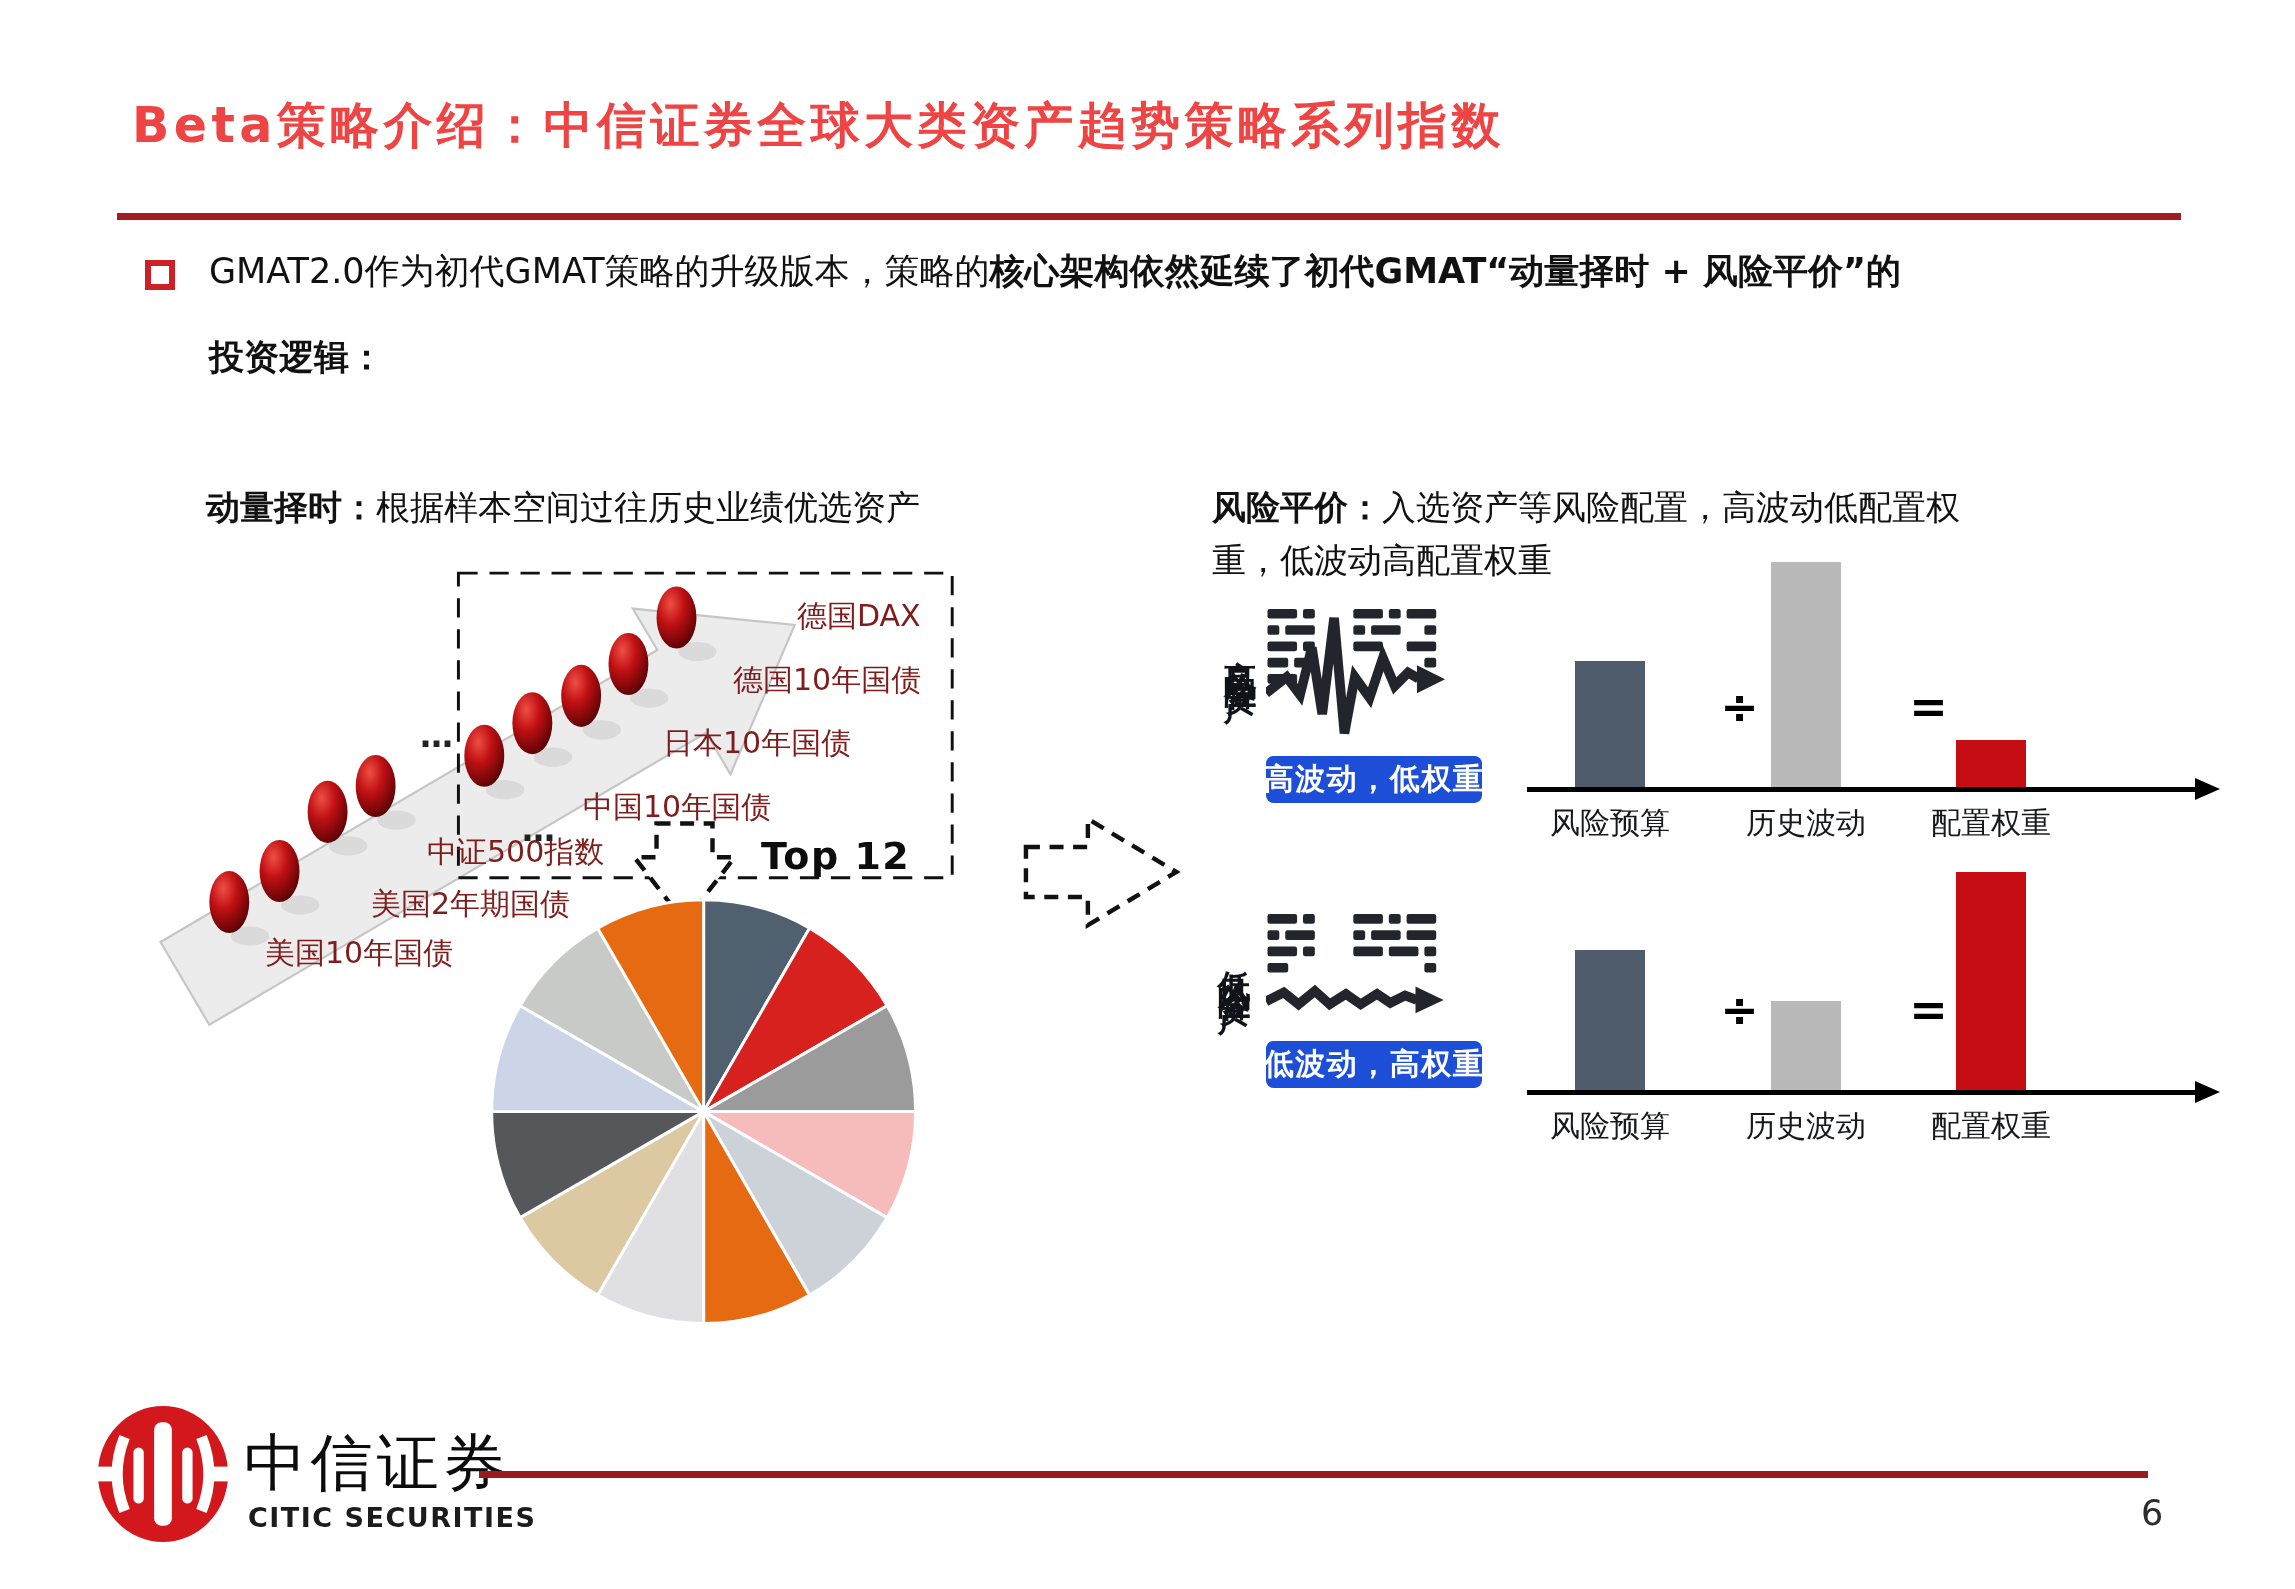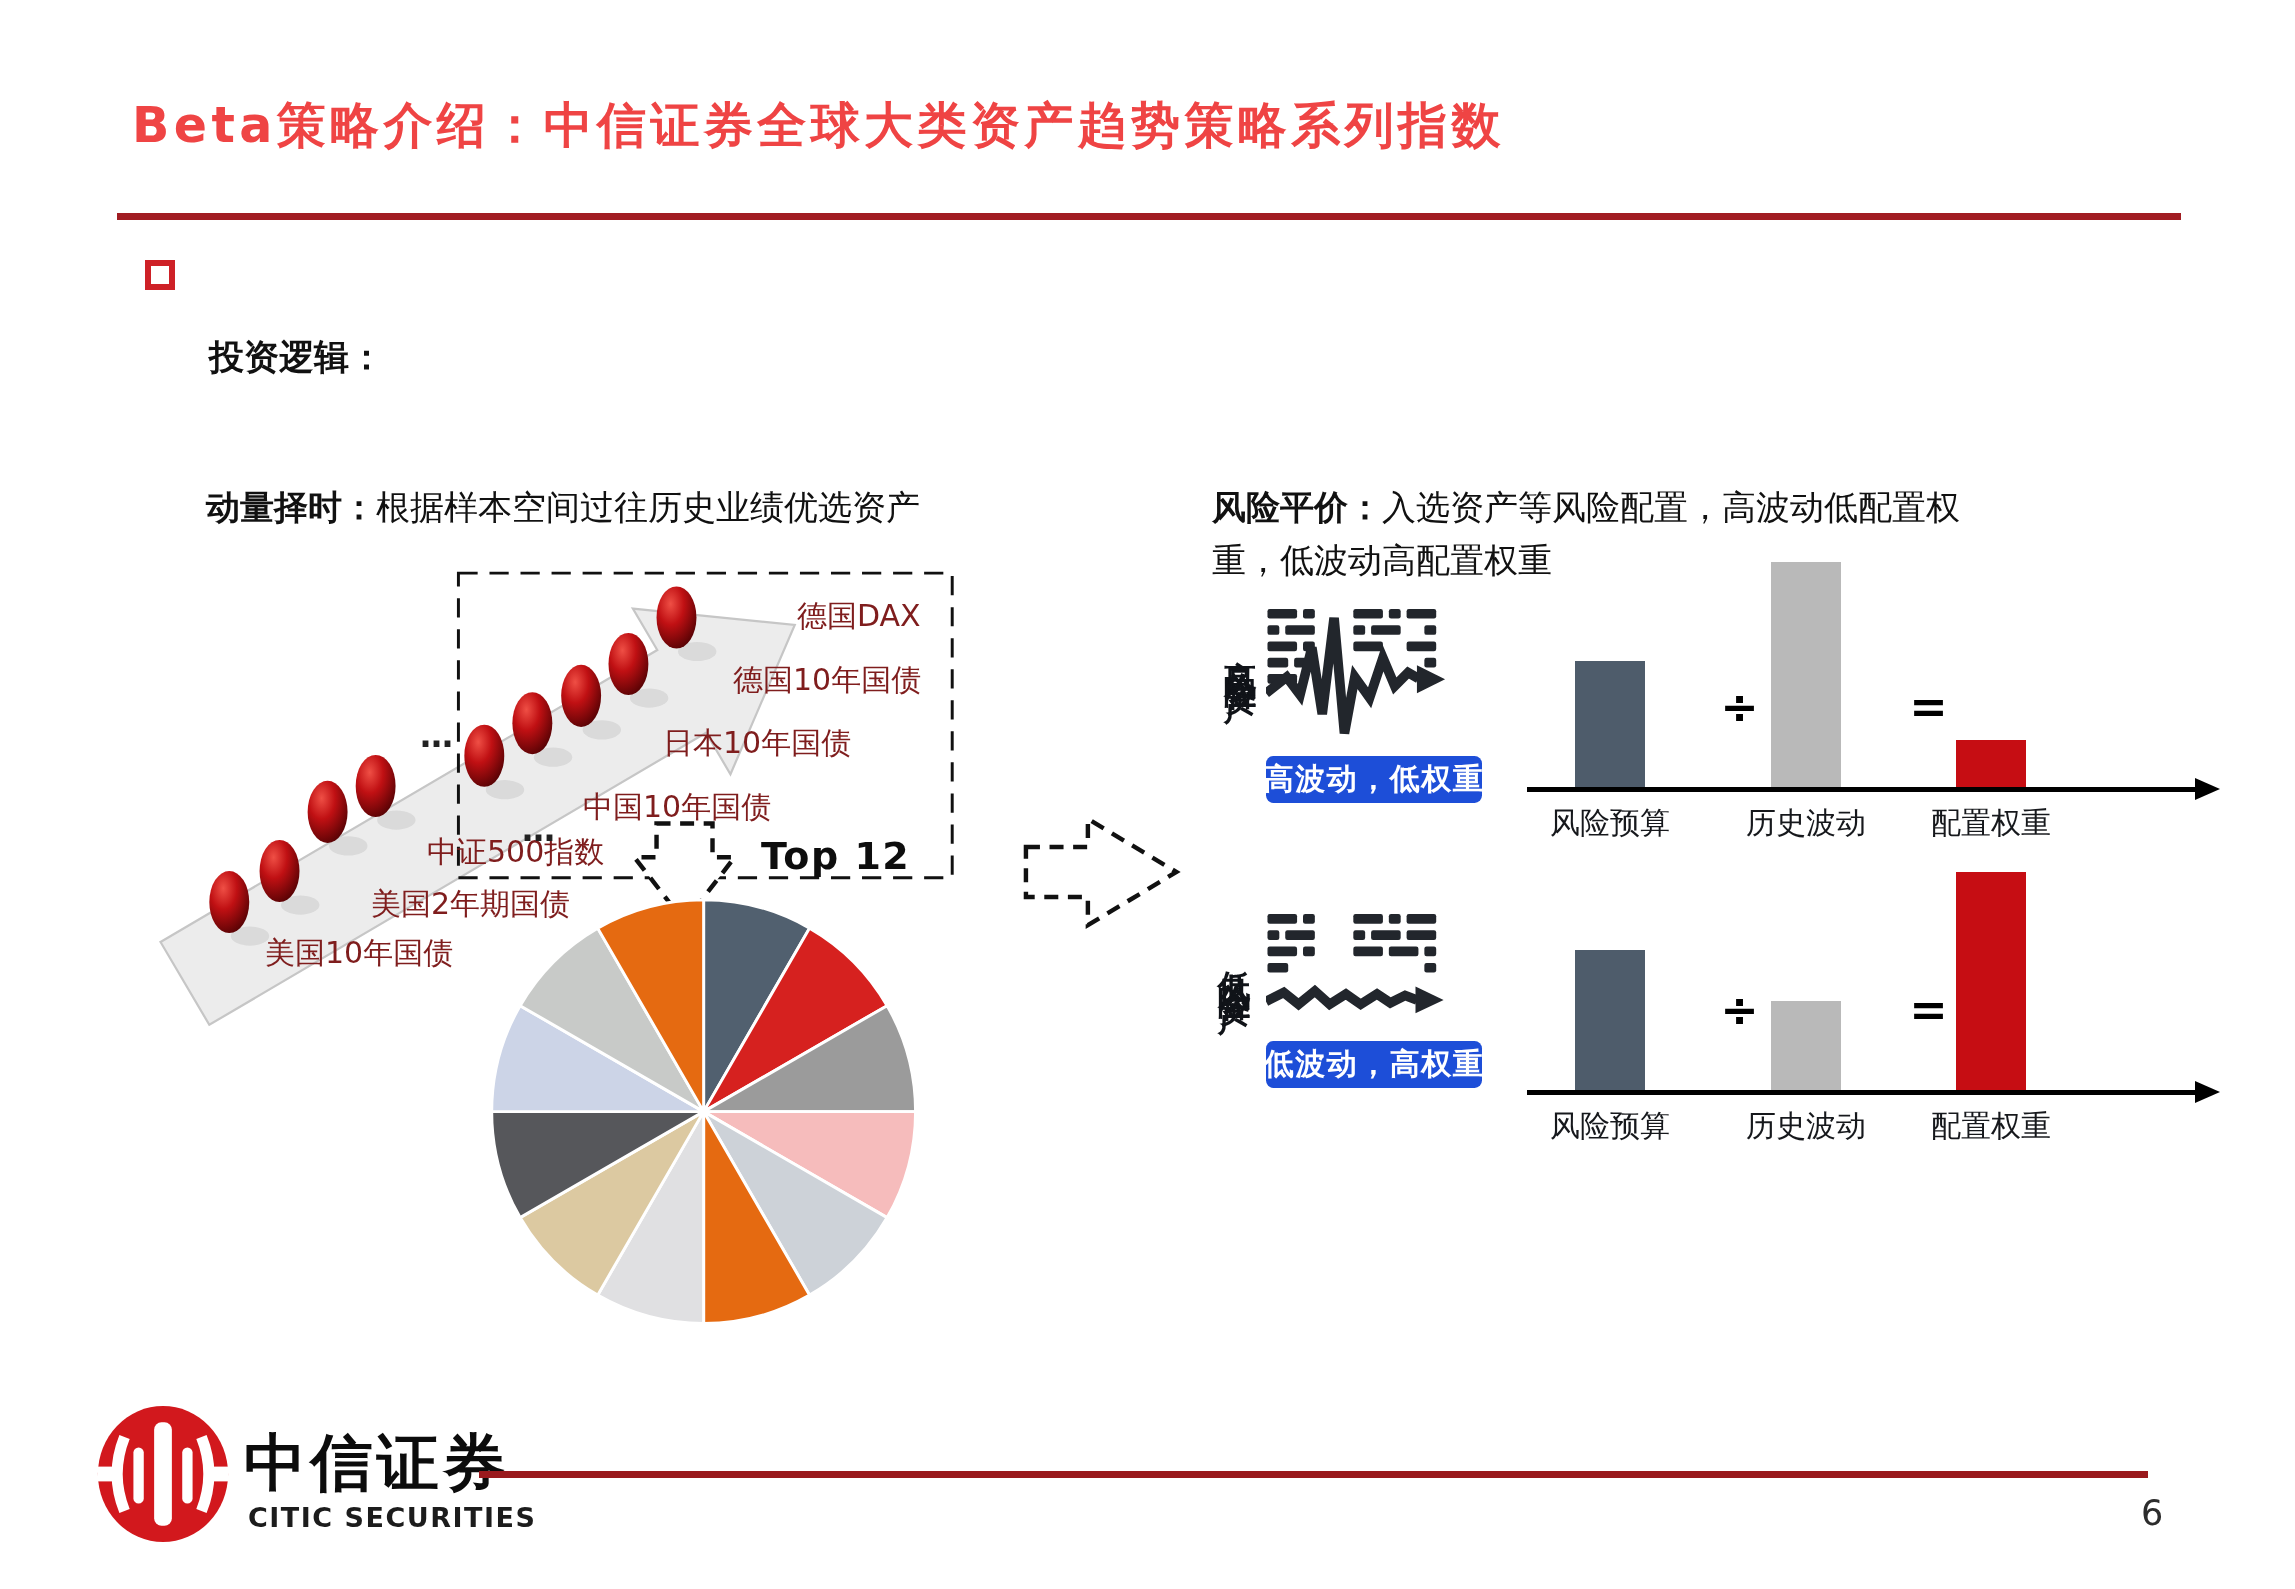--- a/index.html
+++ b/index.html
@@ -20,34 +20,37 @@
   .vlabel{writing-mode:vertical-rl;text-orientation:upright;font-size:33px;font-weight:bold;color:#101318;letter-spacing:7.4px;}
   .risk-tag{width:216px;height:47px;background:#1d4ed8;color:#ffffff;font-size:30px;font-weight:bold;
             display:flex;align-items:center;justify-content:center;border-radius:7.4px;letter-spacing:1.5px;white-space:nowrap;}
   .barchart{width:725px;height:245px;}
   .axis-line{position:absolute;left:0;bottom:0;width:669px;height:5.2px;background:#000;}
   .axis-arrow{position:absolute;left:668px;bottom:-8.1px;width:0;height:0;
               border-left:25px solid #000;border-top:11px solid transparent;border-bottom:11px solid transparent;}
   .bar{position:absolute;bottom:5.2px;width:70px;}
   .bar-label{position:absolute;bottom:-52px;width:192px;text-align:center;font-size:30px;color:#16181c;white-space:nowrap;}
   .op{position:absolute;bottom:58px;width:67px;text-align:center;font-size:46px;font-weight:bold;color:#000;}
-  .brand-cn{left:244px;top:1421px;font-size:62px;font-weight:bold;color:#0c0c0c;letter-spacing:4.4px;white-space:nowrap;}
+  .brand-cn{left:244px;top:1421px;font-size:62px;font-weight:normal;color:#0c0c0c;letter-spacing:4.4px;white-space:nowrap;}
   .brand-en{left:248px;top:1502px;font-size:27px;font-weight:bold;color:#1c1c1c;letter-spacing:1.5px;white-space:nowrap;}
   .footer-line{left:479px;top:1471px;width:1669px;height:6.7px;background:#9a1a1d;}
   .page-num{left:2141px;top:1493px;font-size:35px;color:#2c2c2c;}
 </style>
 </head>
 <body>
 
 <div id="slide">
 
   <div class="abs title">Beta策略介绍：中信证券全球大类资产趋势策略系列指数</div>
   <div class="abs rule"></div>
 
   <div class="abs bullet-sq"></div>
+  <div class="abs bullet-line1">
+    <span>GMAT2.0作为初代GMAT策略的升级版本，策略的</span><span class="bold">核心架构依然延续了初代GMAT“动量择时 + 风险平价”的</span>
+  </div>
   <div class="abs bullet-line2">投资逻辑：</div>
 
   <div class="abs mom-heading">
     <span class="bold">动量择时：</span><span>根据样本空间过往历史业绩优选资产</span>
   </div>
 
   <div class="abs rp-heading">
     <span class="bold">风险平价：</span><span>入选资产等风险配置，高波动低配置权重，低波动高配置权重</span>
   </div>
 

